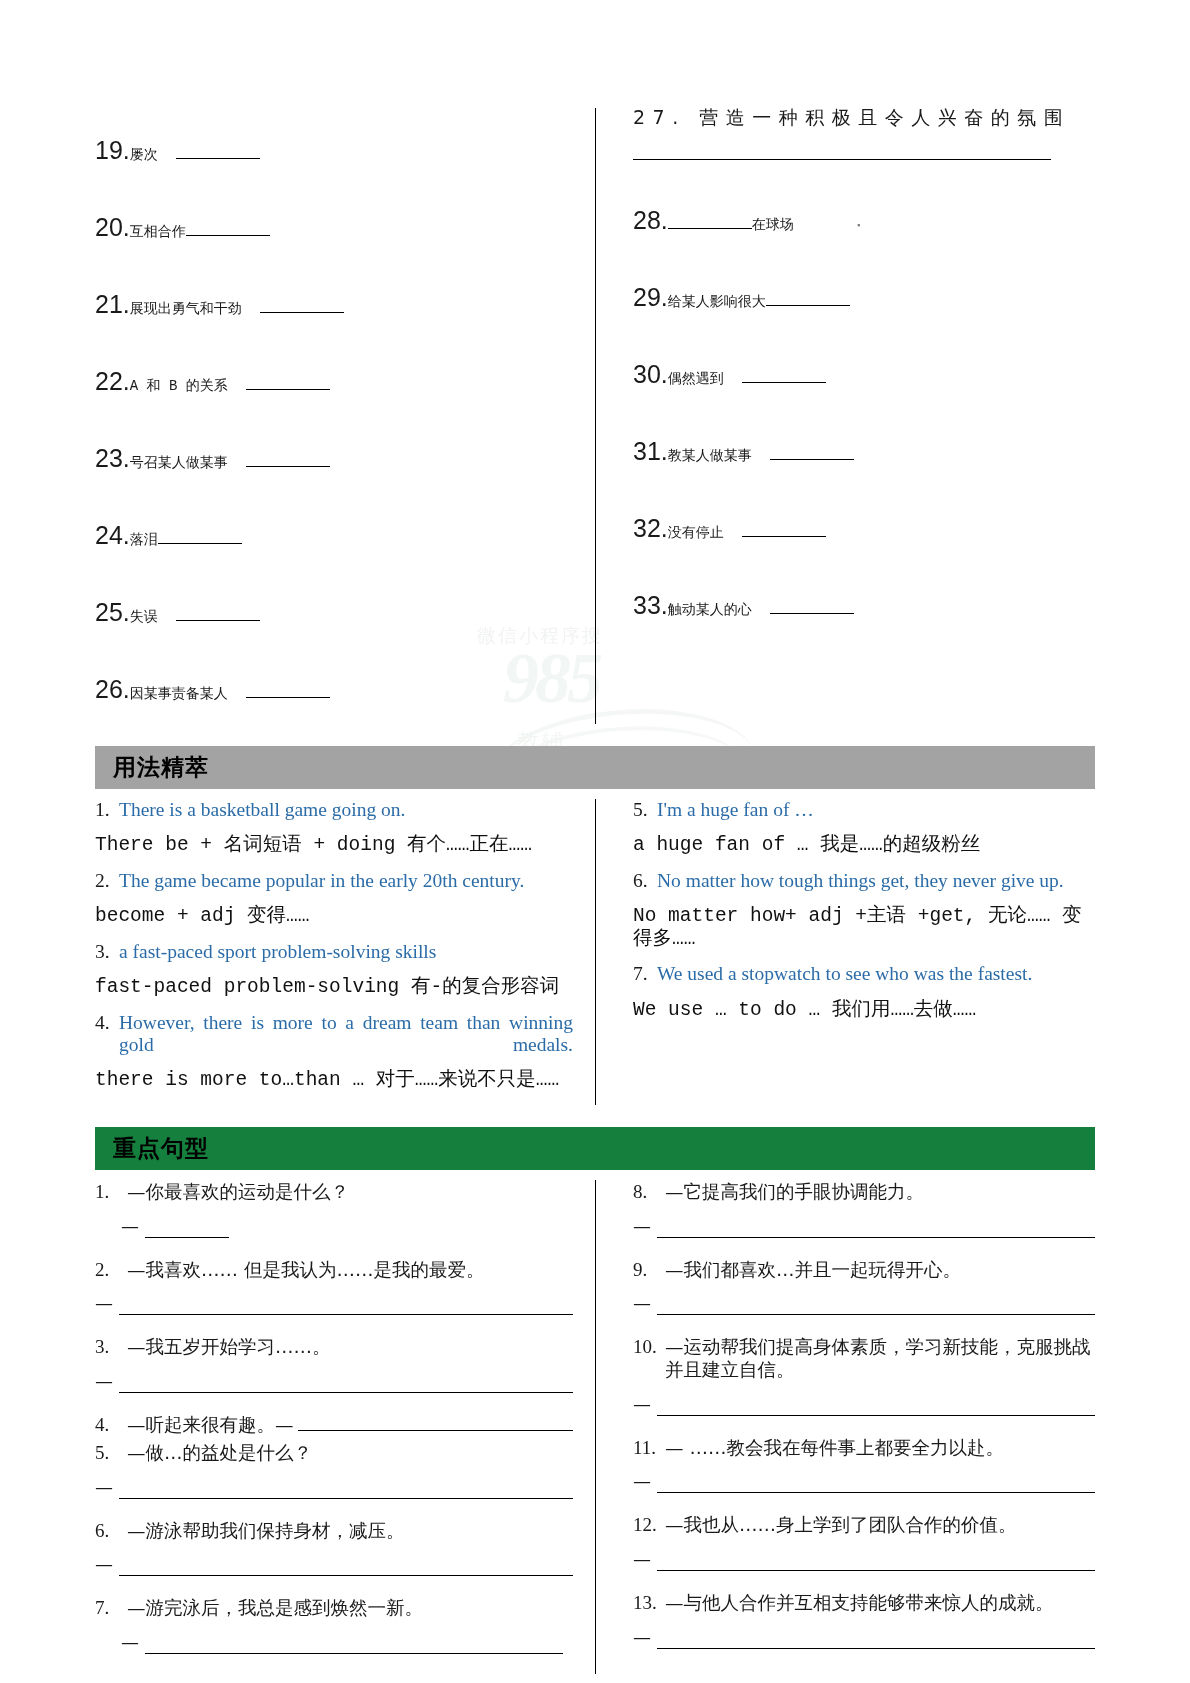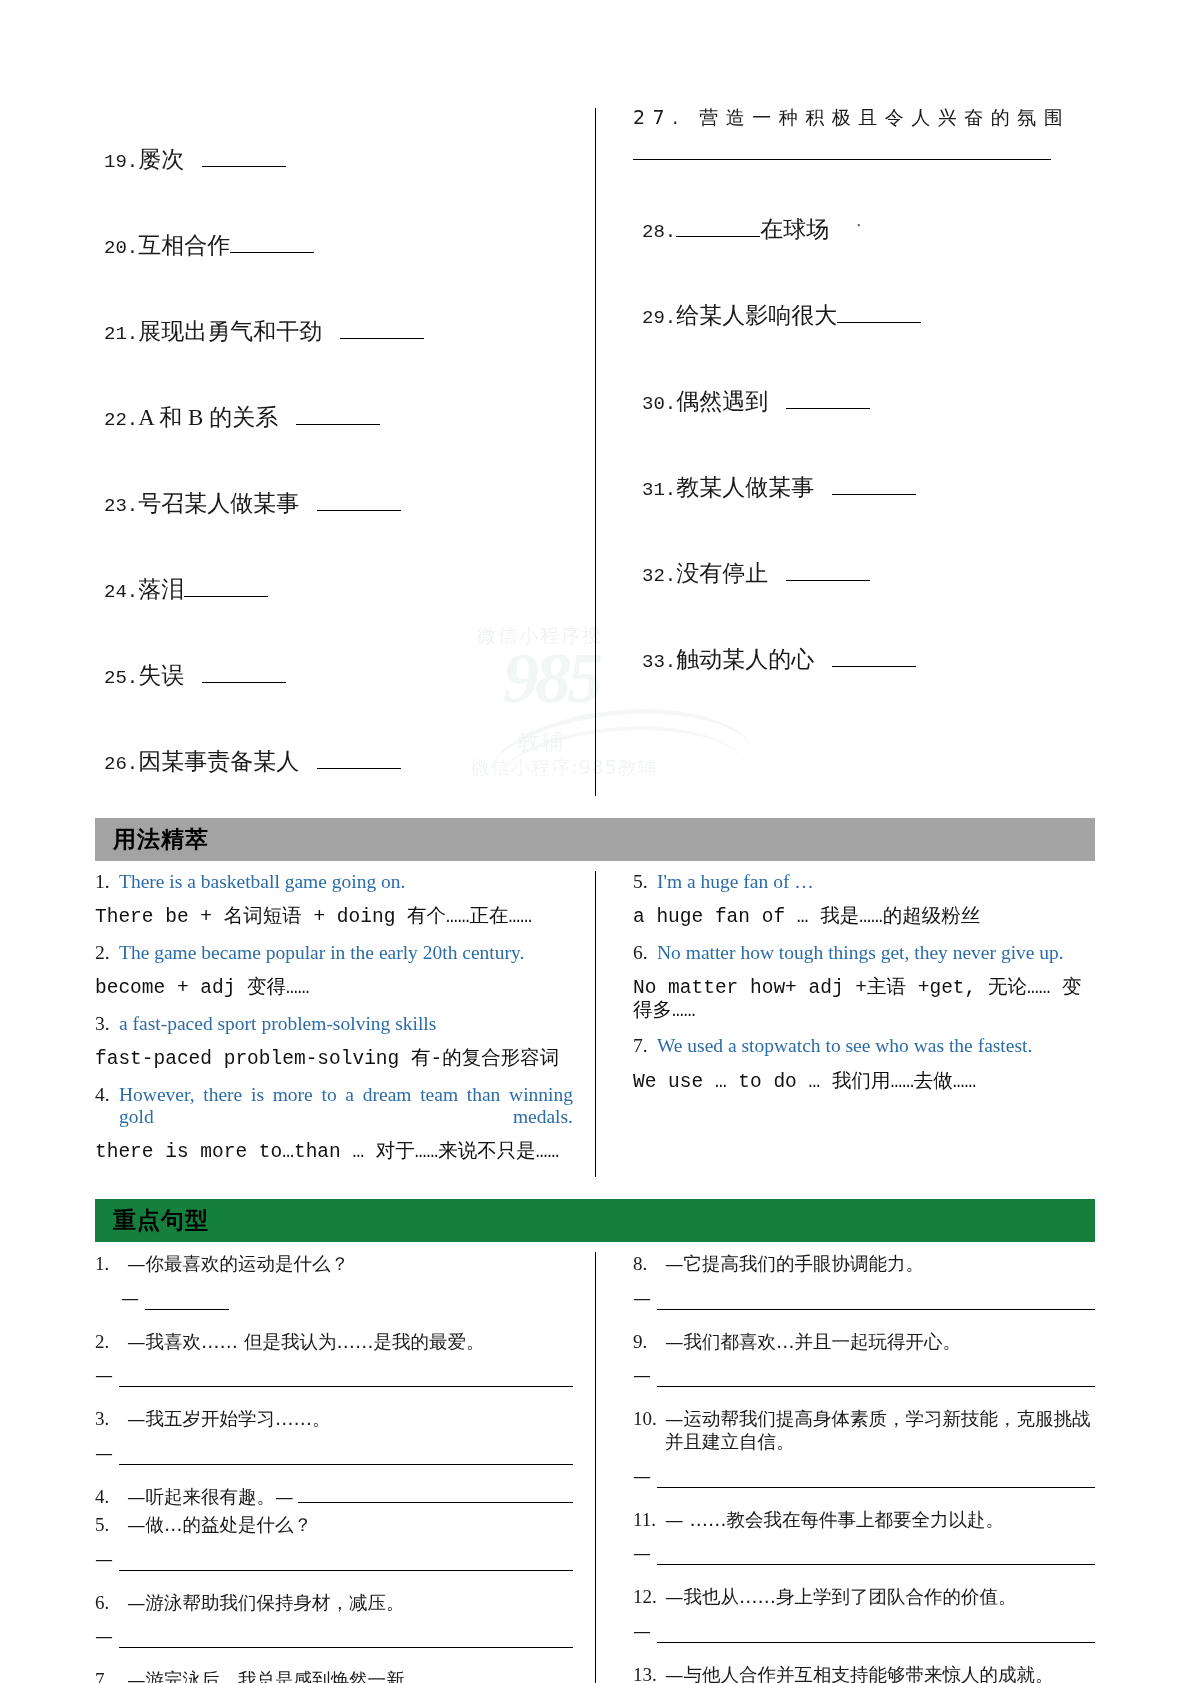--- a/index.html
+++ b/index.html
@@ -118,29 +118,28 @@
     display: flex;
     align-items: baseline;
     font-size: 19.5px;
     line-height: 1.0;
     margin-bottom: 22px;
     white-space: nowrap;
   }
   .ph-num {
     flex: 0 0 auto;
     min-width: 30px;
-    font-family: Liberation Mono, monospace;
-    font-size: 19px;
-    margin-left: 9px;
+    font-family: Liberation Sans, sans-serif;
+    font-size: 25px;
   }
   .ph-txt {
     font-family: "DejaVu Serif", serif;
     font-size: 19.5px;
   }
-  .ph-txt.cn { font-family: Liberation Serif, serif; font-size: 23px; margin-top: 40px; }
+  .ph-txt.cn { font-family: Liberation Mono, monospace; font-size: 14px; margin-top: 40px; }
   .blank {
     display: inline-block;
     border-bottom: 1.6px solid #000;
     height: 15px;
     vertical-align: baseline;
   }
   .gap-m { display: inline-block; width: 18px; }
 
   
   .ph-wide {

